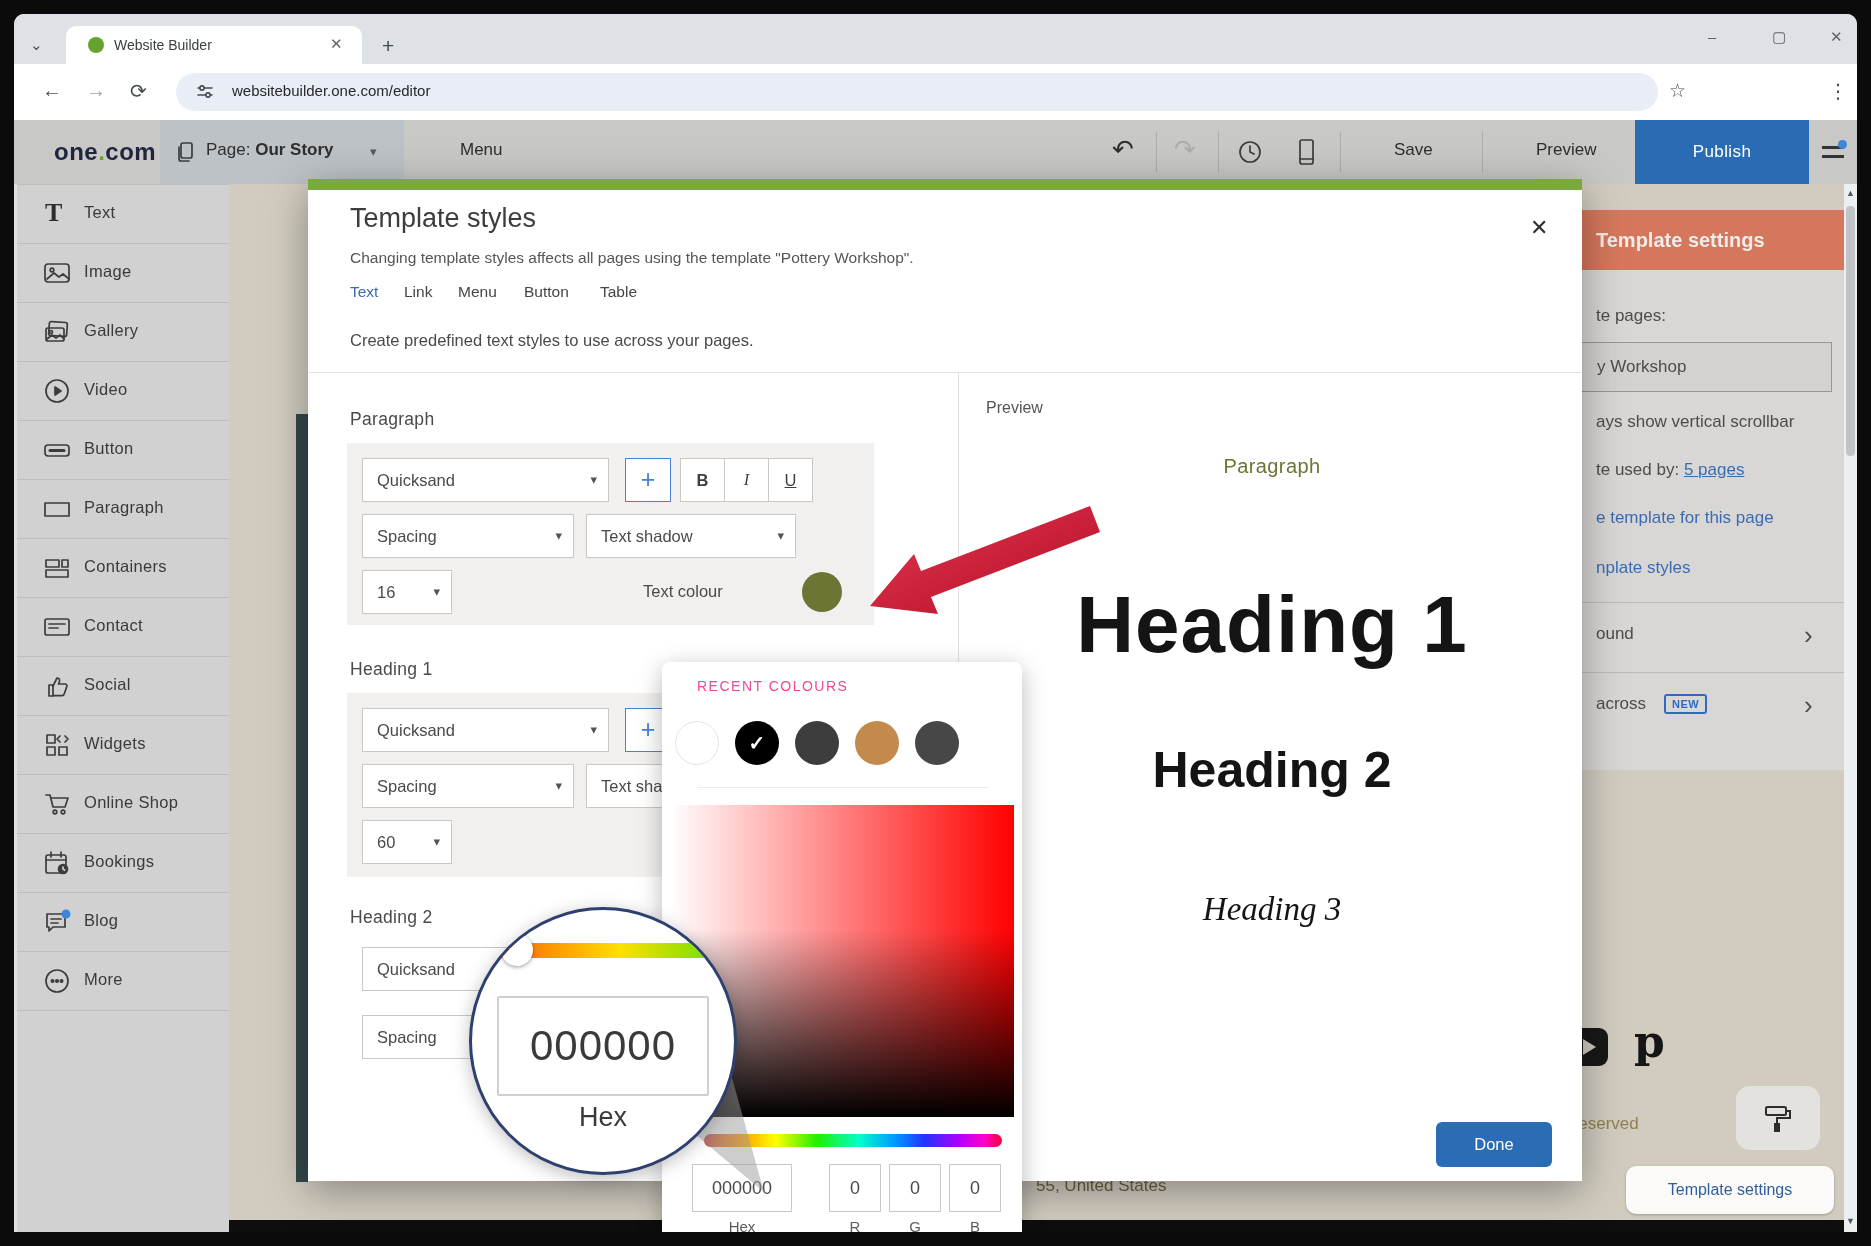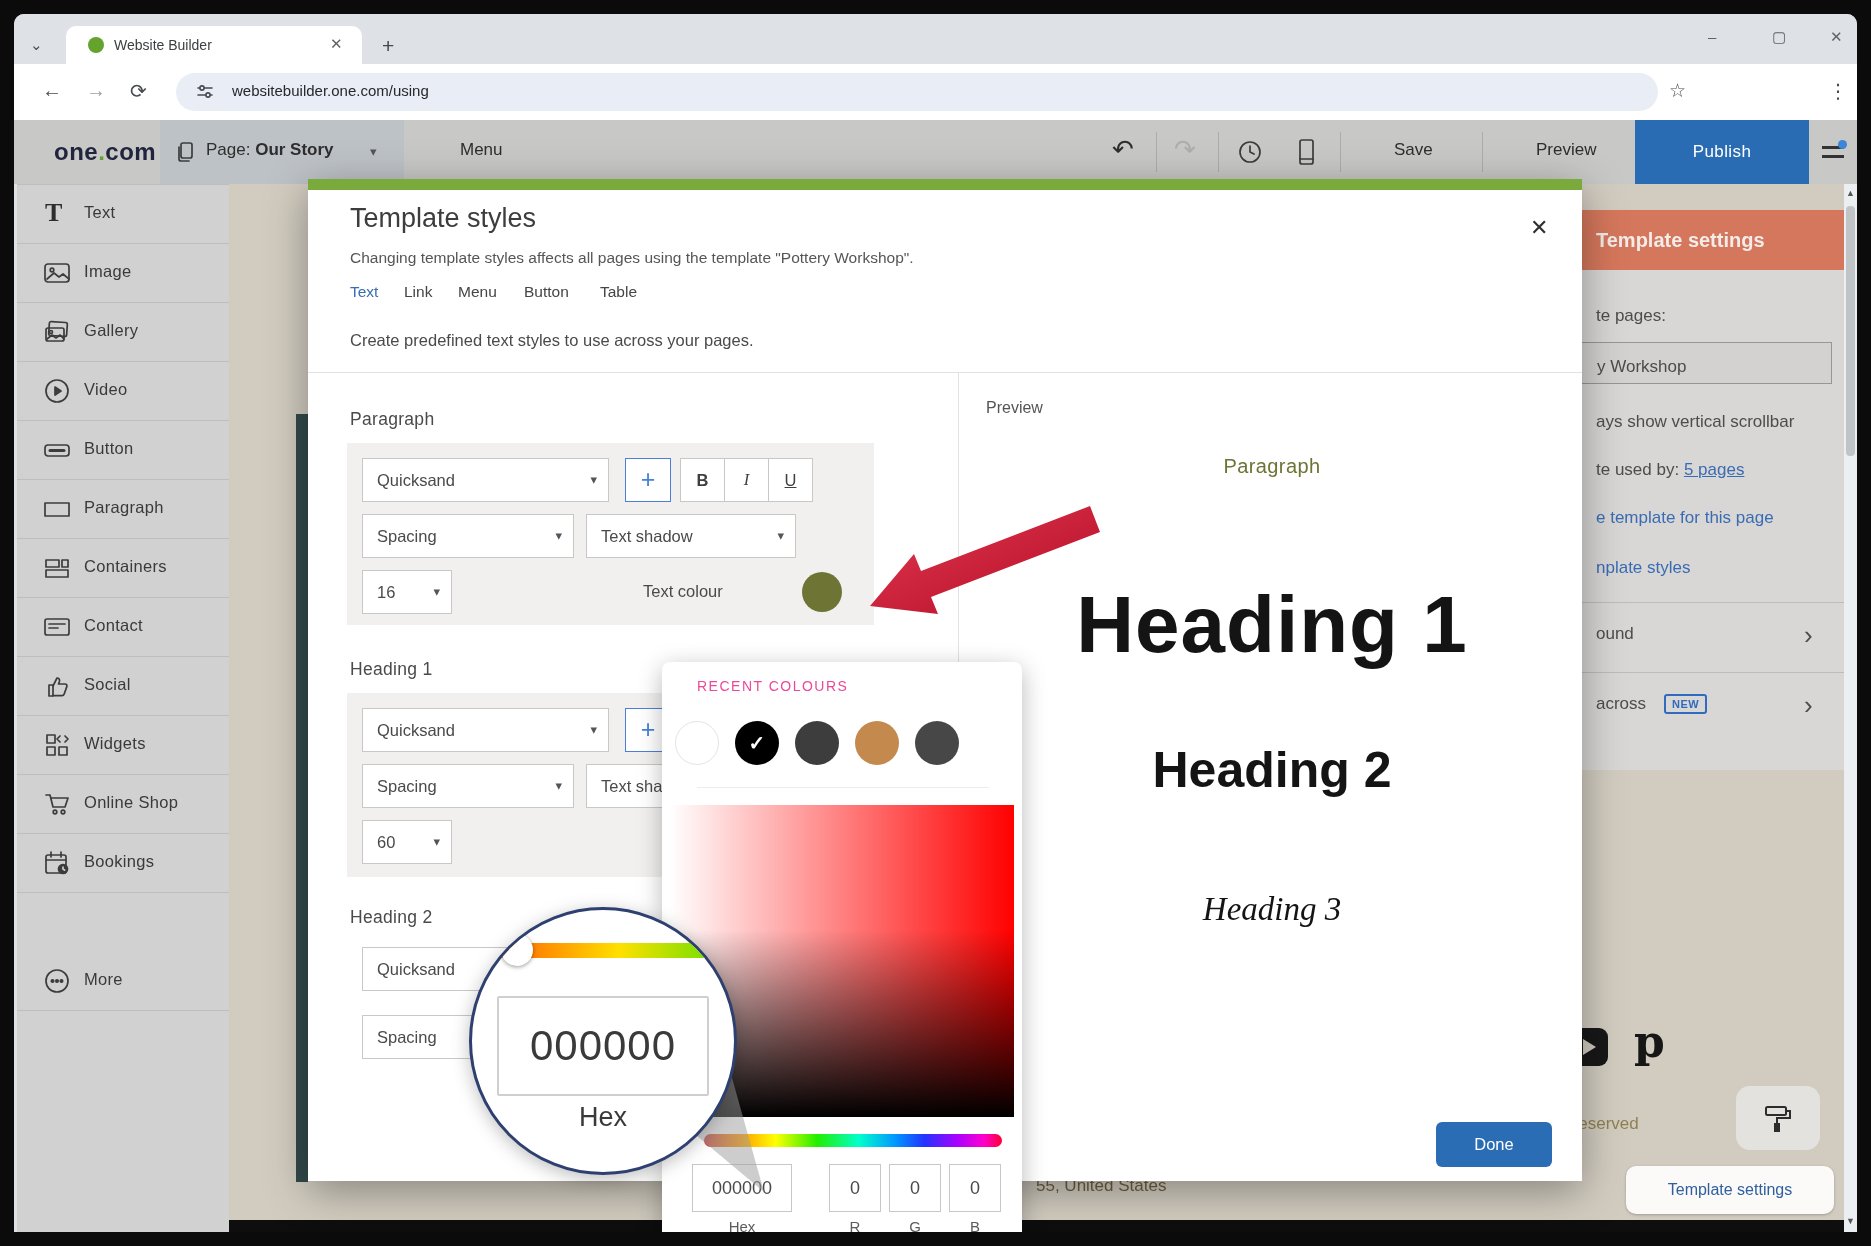--- a/index.html
+++ b/index.html
@@ -39,21 +39,21 @@
   svg.ic{stroke:#3c3c3c;fill:none;stroke-width:1.7;stroke-linecap:round;stroke-linejoin:round;}
   
   .pagebg{background:#d2ccc0;}
   .darkband{left:282px;top:400px;width:12px;height:768px;background:#33494b;}
   .blackbar{left:215px;top:1206px;width:1628px;height:12px;background:#0e0e0e;}
   .panelhdr{left:1554px;top:196px;width:276px;height:60px;background:#d5775c;color:#f3ece8;
     font-size:20px;font-weight:bold;line-height:60px;padding-left:28px;box-sizing:border-box;}
   .panelbody{left:1554px;top:256px;width:276px;height:500px;background:#d8d7d5;}
   .ptext{left:28px;font-size:17px;color:#4d4d4d;}
   .plink{left:28px;font-size:17px;color:#3a6cb4;}
-  .pinput{left:12px;top:72px;width:252px;height:42px;background:#d3d2d0;border:1px solid #969696;
+  .pinput{left:12px;top:72px;width:252px;height:50px;background:#d3d2d0;border:1px solid #969696;
     box-sizing:border-box;font-size:17px;color:#4c4c4c;line-height:48px;padding-left:16px;}
   .pdivider{left:0;width:276px;height:1px;background:#bdbcba;}
   .chev{font-size:26px;color:#4d4d4d;}
   .newbadge{left:96px;top:-3px;border:2px solid #2f6bbf;color:#2f6bbf;font-size:11px;font-weight:bold;
     padding:2px 6px;border-radius:3px;letter-spacing:.5px;}
   .scrolltrack{left:1830px;top:170px;width:13px;height:1048px;background:#eceff1;}
   .scrollthumb{left:2px;top:22px;width:9px;height:250px;background:#c1c4c7;border-radius:4px;}
   .sarrow{left:0;width:13px;text-align:center;font-size:9px;color:#555;}
   .toolfab{left:1722px;top:1072px;width:84px;height:64px;background:#e4e2df;border-radius:14px;}
   .tmplbtn{left:1612px;top:1152px;width:208px;height:48px;background:#fbfaf9;border-radius:10px;
@@ -142,21 +142,21 @@
     <div class="abs navic" style="left:116px;">⟳</div>
     <div class="abs urlpill">
       <svg class="abs" style="left:20px;top:10px;" width="18" height="18" viewBox="0 0 18 18">
         <g stroke="#474b50" stroke-width="1.6" stroke-linecap="round">
           <line x1="2" y1="5" x2="16" y2="5"></line>
             <line x1="2" y1="12" x2="16" y2="12"></line>
           <circle cx="6" cy="5" r="2.1" fill="#e9edf6"></circle>
             <circle cx="12" cy="12" r="2.1" fill="#e9edf6"></circle>
         </g>
       </svg>
-      <div class="abs urltext">websitebuilder.one.com/using</div>
+      <div class="abs urltext">websitebuilder.one.com/editor</div>
     </div>
     <div class="abs navic" style="left:1655px;font-size:19px;">☆</div>
     <div class="abs navic" style="left:1814px;">⋮</div>
   </div>
 
   <div class="abs appbar">
     <div class="abs logo"><span>one</span><span class="logodot">.</span><span>com</span></div>
     <div class="abs pagesel">
       <svg class="abs ic" style="left:14px;top:20px;" width="24" height="24" viewBox="0 0 24 24">
         <rect x="7" y="3" width="11" height="15" rx="2"></rect>
@@ -276,20 +276,29 @@
       <svg class="abs ic sicon" viewBox="0 0 28 28">
           <rect x="3" y="6" width="20" height="18" rx="2"></rect>
           <line x1="8" y1="3" x2="8" y2="8"></line>
           <line x1="18" y1="3" x2="18" y2="8"></line>
           <line x1="3" y1="11" x2="23" y2="11"></line>
           <circle cx="20" cy="20" r="4.5" fill="#3c3c3c"></circle>
           <path d="M20 18 v2 l1.6 1" stroke="#d2d1d1"></path>
         </svg>
       <div class="abs slabel">Bookings</div>
     </div>
+    <div class="abs sitem" style="top:708px;">
+      <svg class="abs ic sicon" viewBox="0 0 28 28">
+          <path d="M4 6 h18 v13 h-12 l-4 4 v-4 h-2 z"></path>
+          <line x1="8" y1="11" x2="18" y2="11"></line>
+          <line x1="8" y1="15" x2="15" y2="15"></line>
+          <circle cx="23" cy="6" r="4.5" fill="#3d85d8" stroke="none"></circle>
+        </svg>
+      <div class="abs slabel">Blog</div>
+    </div>
     <div class="abs sitem" style="top:767px;">
       <svg class="abs ic sicon" viewBox="0 0 28 28">
           <circle cx="14" cy="14" r="11"></circle>
           <circle cx="9.5" cy="14" r="1.2" fill="#3c3c3c"></circle>
           <circle cx="14" cy="14" r="1.2" fill="#3c3c3c"></circle>
           <circle cx="18.5" cy="14" r="1.2" fill="#3c3c3c"></circle>
         </svg>
       <div class="abs slabel">More</div>
     </div>
   </div>

